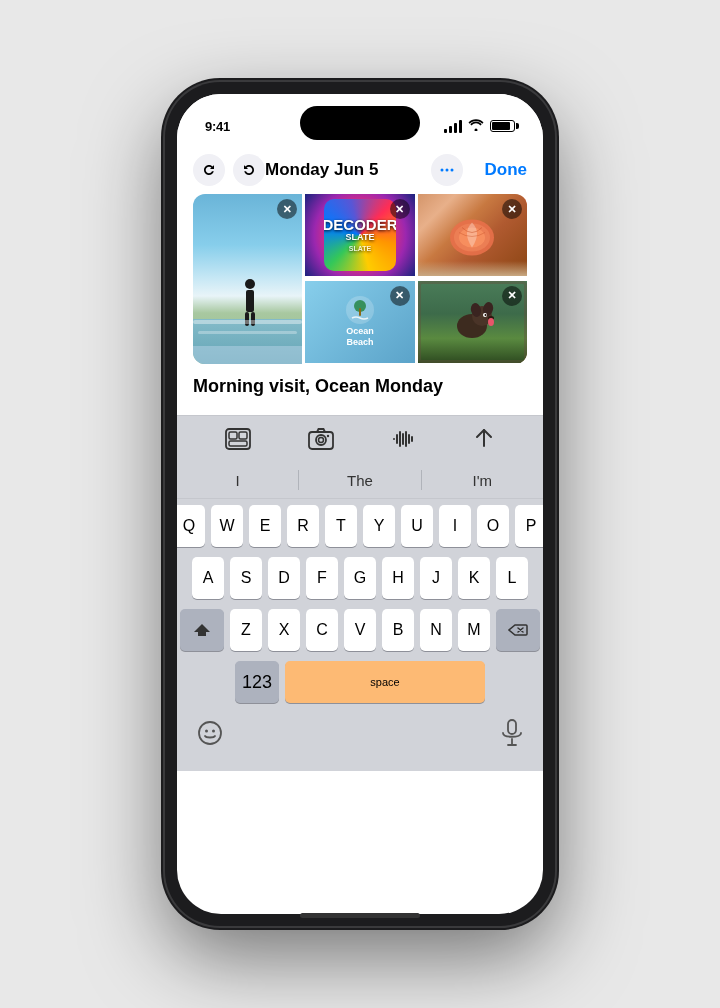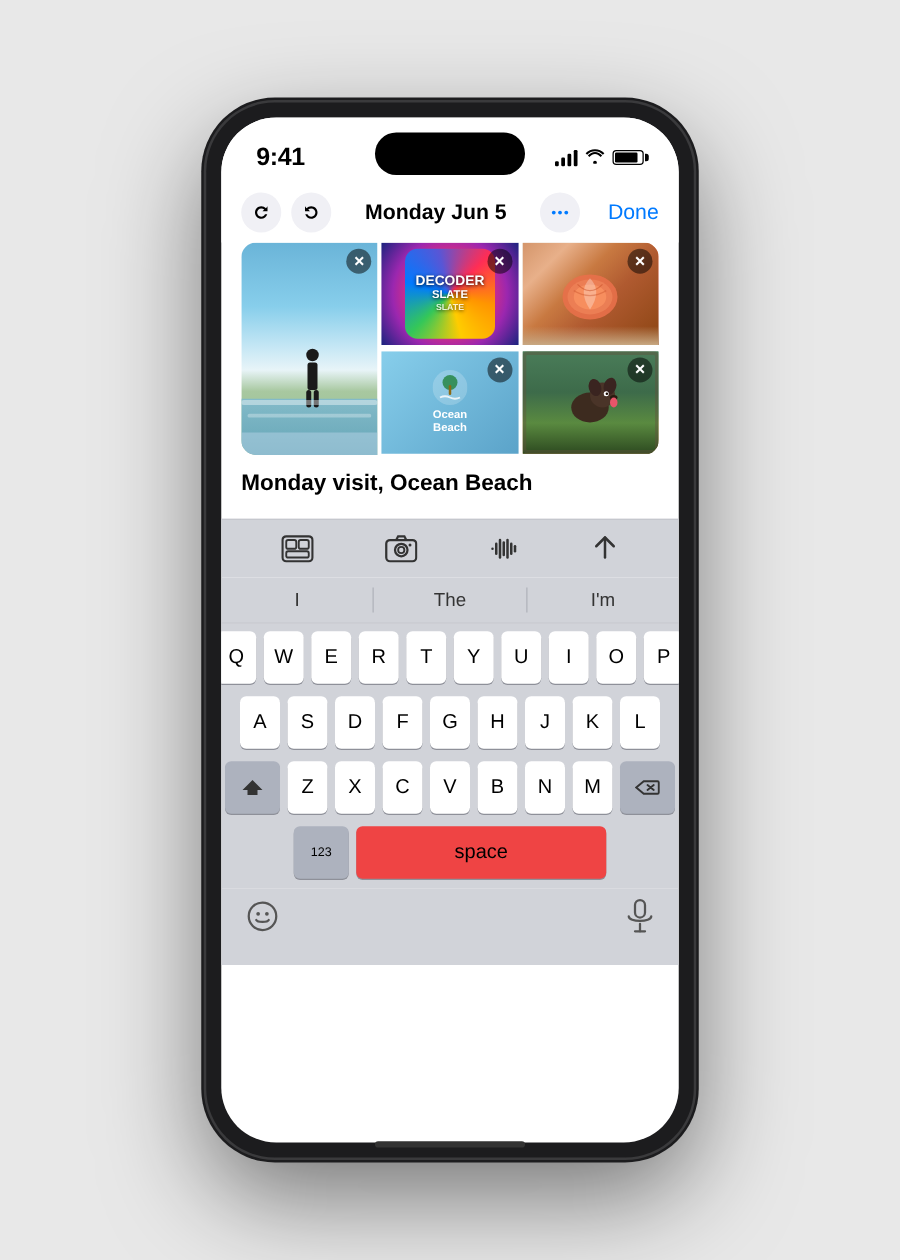--- a/index.html
+++ b/index.html
@@ -36,21 +36,21 @@
     
     .status-bar {
       display: flex;
       justify-content: space-between;
       align-items: center;
       padding: 14px 28px 0;
       height: 50px;
       background: #fff;
     }
     .status-time {
-      font-size: 20px;
+      font-size: 13px;
       font-weight: 600;
       color: #000;
       letter-spacing: -0.3px;
     }
     .status-icons {
       display: flex;
       align-items: center;
       gap: 6px;
     }
     .signal-bars { display: flex; align-items: flex-end; gap: 1.5px; }
@@ -118,36 +118,35 @@
       display: flex;
       align-items: center;
       justify-content: center;
       font-size: 16px;
     }
     .header-date {
       font-size: 17px;
       font-weight: 600;
       color: #000;
       flex: 1;
-      text-align: center;
     }
     .header-right { display: flex; align-items: center; gap: 10px; }
     .more-btn {
       width: 32px;
       height: 32px;
       border-radius: 50%;
       background: #f0f0f5;
       display: flex;
       align-items: center;
       justify-content: center;
     }
     .done-btn {
       color: #007aff;
       font-size: 17px;
-      font-weight: 400;
+      font-weight: 700;
       margin-left: 12px;
     }
 
     
     .media-grid {
       margin: 0 16px 12px;
       display: grid;
       grid-template-columns: 1fr 1fr 1fr;
       grid-template-rows: auto auto;
       gap: 3px;
@@ -324,34 +323,34 @@
       cursor: pointer;
       user-select: none;
     }
     .key-special {
       background: #adb2be;
       color: #000;
       font-size: 14px;
       font-weight: 500;
     }
     .key-space {
-      background: #ef4444;
+      background: #fdba74;
       flex: 1;
       max-width: 200px;
-      font-size: 16px;
+      font-size: 11px;
     }
     .key-delete {
       min-width: 44px;
     }
     .key-shift {
       min-width: 44px;
     }
     .key-num {
       min-width: 44px;
-      font-size: 10px;
+      font-size: 18px;
     }
     .key-return {
       min-width: 90px;
       font-size: 14px;
     }
 
     
     .bottom-bar {
       background: #d1d3d9;
       display: flex;
@@ -448,21 +447,21 @@
           <div style="position:absolute;bottom:40px;width:100%;height:4px;background:rgba(255,255,255,0.4);border-radius:2px;"></div>
           <div style="position:absolute;bottom:30px;width:90%;left:5%;height:3px;background:rgba(255,255,255,0.3);border-radius:2px;"></div>
         </div>
         <div class="close-btn">✕</div>
       </div>
 
       <div class="media-cell">
         <div class="decoder-ring">
           <div style="width:72px;height:72px;border-radius:10px;background:conic-gradient(from 45deg, #ff2d55, #ff9500, #ffcc00, #34c759, #007aff, #5856d6, #ff2d55);display:flex;flex-direction:column;align-items:center;justify-content:center;overflow:hidden;">
             <div style="font-size:8px;font-weight:900;color:#fff;text-align:center;line-height:1.1;text-shadow:0 1px 3px rgba(0,0,0,0.9);padding:4px;">
-              <div style="font-size:11px;">DECODER</div>
+              <div style="font-size:15px;">DECODER</div>
               <div style="font-size:9px;">SLATE</div>
               <div style="font-size:7px;margin-top:2px;opacity:0.8;">SLATE</div>
             </div>
           </div>
         </div>
         <div class="close-btn">✕</div>
       </div>
 
       <div class="media-cell">
         <div class="seashell-photo" style="width:100%;height:82px;position:relative;overflow:hidden;">
@@ -525,21 +524,21 @@
           </div>
 
           <div style="position:absolute;top:0;left:0;right:0;bottom:0;border:3px solid rgba(100,80,60,0.4);border-radius:4px;"></div>
         </div>
         <div class="close-btn">✕</div>
       </div>
 
     </div>
 
     <div class="journal-content">
-      <div class="journal-title">Monday visit, Ocean Beach</div>
+      <div class="journal-title">Morning visit, Ocean Monday</div>
     </div>
 
     <div class="input-toolbar">
       <div class="toolbar-btn">
         <svg width="26" height="22" viewBox="0 0 26 22" fill="none">
           <rect x="1" y="1" width="24" height="20" rx="3" stroke="#333" stroke-width="1.8" fill="none"></rect>
           <rect x="4" y="4" width="8" height="7" rx="1.5" stroke="#333" stroke-width="1.5" fill="none"></rect>
           <rect x="14" y="4" width="8" height="7" rx="1.5" stroke="#333" stroke-width="1.5" fill="none"></rect>
           <rect x="4" y="13" width="18" height="5" rx="1.5" stroke="#333" stroke-width="1.5" fill="none"></rect>
         </svg>

